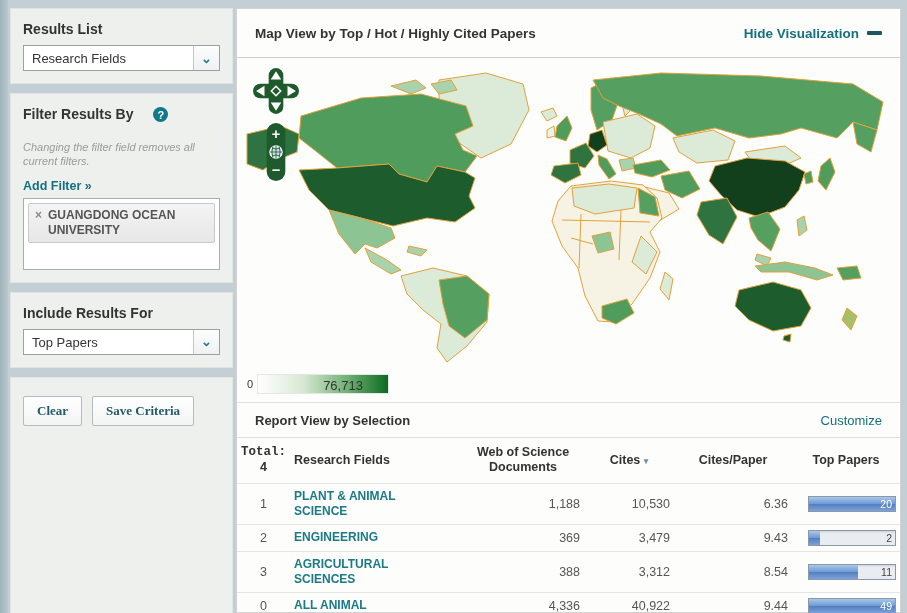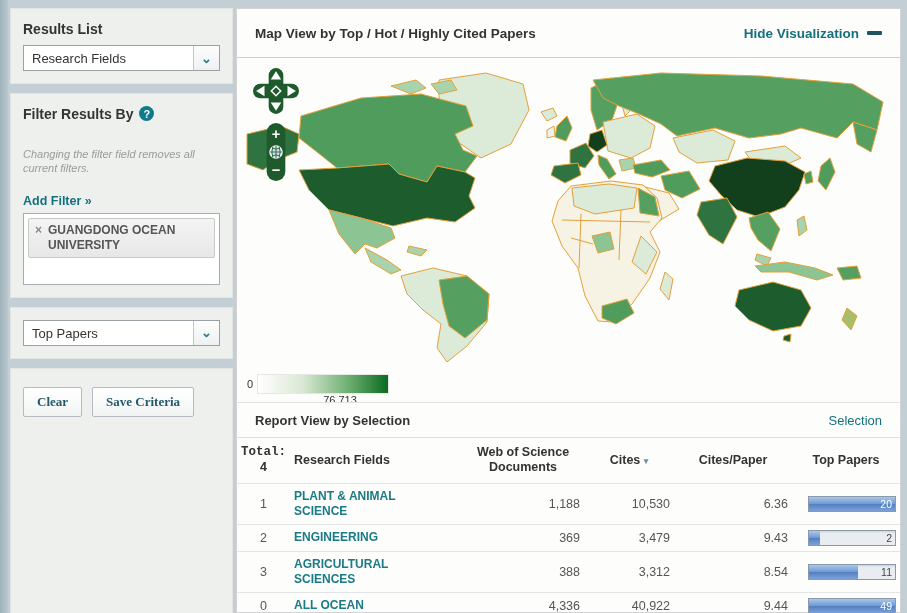--- a/index.html
+++ b/index.html
@@ -15,24 +15,24 @@
     background:linear-gradient(90deg,#9fb2ba,#bac8ce); }
 
   
   .sidebar { position:absolute; left:10px; top:8px; width:223px; }
   .card { background:#eef0ee; border:1px solid #e3e5e3; padding:12px 12px; margin-bottom:9px; }
   .card-label { font-size:14px; font-weight:bold; color:#333; margin-bottom:8px; }
   .select-box { display:flex; align-items:stretch; background:#fff; border:1px solid #9aa0a3; height:26px; cursor:pointer; }
   .select-value { flex:1; font-size:13px; color:#333; padding:5px 8px; white-space:nowrap; overflow:hidden; }
   .select-arrow { width:26px; border-left:1px solid #c2c6c8; display:flex; align-items:center; justify-content:center;
     background:linear-gradient(#fdfdfd,#eef1f2); color:#2a7c8a; font-size:13px; font-weight:bold; }
-  .filter-title-row { display:flex; align-items:flex-start; gap:6px; margin-bottom:25px; }
+  .filter-title-row { display:flex; align-items:flex-end; gap:20px; margin-bottom:18px; }
   .help-badge { width:15px; height:15px; border-radius:50%; background:#0e7a8c; color:#fff; font-size:11px;
     font-weight:bold; display:flex; align-items:center; justify-content:center; cursor:pointer; }
-  .filter-note { font-size:11px; font-style:italic; color:#9a9a9a; line-height:1.3; margin-bottom:15px; }
+  .filter-note { font-size:11px; font-style:italic; color:#9a9a9a; line-height:1.3; margin-bottom:7px; }
   .add-filter { font-size:12.5px; font-weight:bold; color:#15707e; text-decoration:none; display:inline-block; margin-bottom:5px; cursor:pointer; }
   .filter-list { background:#fff; border:1px solid #a8adb0; min-height:72px; padding:4px; }
   .chip { display:flex; align-items:flex-start; gap:6px; background:linear-gradient(#f4f4f4,#e7e7e7);
     border:1px solid #c9c9c9; border-radius:2px; padding:4px 6px; }
   .chip-x { color:#8a8a8a; font-weight:bold; font-size:12px; cursor:pointer; line-height:1.2; }
   .chip-label { font-size:12px; font-weight:bold; color:#555; line-height:1.25; }
   .btn-row { display:flex; gap:10px; padding-top:6px; }
   .btn { background:linear-gradient(#ffffff,#f2f4f4); border:1px solid #b4bcc1; border-radius:2px;
     padding:6px 13px; font-size:13px; font-weight:bold; color:#235968; cursor:pointer;
     font-family:Liberation Serif, serif; }
@@ -52,21 +52,21 @@
   .map-area { position:relative; height:345px; border-bottom:1px solid #e2e2e2; overflow:hidden; }
   .map-svg { position:absolute; left:4px; top:4px; }
   .map-controls { position:absolute; left:14px; top:10px; width:48px; }
   .pan-ctl { display:block; margin-left:2px; cursor:pointer; }
   .zoom-pill { display:block; margin:8px 0 0 14px; cursor:pointer; }
   .legend { position:absolute; left:10px; bottom:8px; display:flex; align-items:center; }
   .legend-min { font-size:11px; color:#333; margin-right:4px; }
   .legend-bar { position:relative; width:132px; height:20px;
     background:linear-gradient(90deg,#ffffff 0%,#d8e8d3 35%,#6cae70 70%,#0b6b1f 100%);
     border:1px solid #e6e6e6; }
-  .legend-max { position:absolute; left:50%; top:19px; font-size:11px; color:#333; }
+  .legend-max { position:absolute; left:50%; top:3px; font-size:13px; color:#333; }
 
   
   .report-header { height:35px; display:flex; align-items:center; justify-content:space-between;
     padding:0 18px; border-bottom:1px solid #e0e0e0; }
   .report-title { font-size:13px; font-weight:bold; color:#333; }
   .customize-link { font-size:13px; color:#15707e; cursor:pointer; }
 
   table.report { width:100%; border-collapse:collapse; }
   table.report th { font-size:12.5px; font-weight:bold; color:#333; padding:6px 4px; vertical-align:middle; }
   th.col-total { width:52px; text-align:center; line-height:1.3;font-family:Liberation Mono, monospace; }
@@ -121,20 +121,21 @@
     <a class="add-filter">Add Filter »</a>
     <div class="filter-list">
       <div class="chip">
         <span class="chip-x">×</span>
         <span class="chip-label">GUANGDONG OCEAN UNIVERSITY</span>
       </div>
     </div>
   </div>
 
   <div class="card">
+    <div class="card-label">Include Results For</div>
     <div class="select-box">
       <div class="select-value">Top Papers</div>
       <div class="select-arrow">⌄</div>
     </div>
   </div>
 
   <div class="card tall">
     <div class="btn-row">
       <button class="btn">Clear</button>
       <button class="btn">Save Criteria</button>
@@ -236,21 +237,21 @@
     <div class="legend">
       <span class="legend-min">0</span>
       <div class="legend-bar">
         <span class="legend-max">76,713</span>
       </div>
     </div>
   </div>
 
   <div class="report-header">
     <div class="report-title">Report View by Selection</div>
-    <a class="customize-link">Selection</a>
+    <a class="customize-link">Customize</a>
   </div>
 
   <table class="report">
     <thead>
       <tr>
         <th class="col-total">
           <div>Total:</div>
           <div>4</div>
         </th>
         <th class="col-field">Research Fields</th>
@@ -298,21 +299,21 @@
         <td class="num">8.54</td>
         <td class="cell-bar">
           <div class="bar">
             <div class="bar-fill" style="width: 57%;"></div>
             <span class="bar-val">11</span>
           </div>
         </td>
       </tr>
       <tr>
         <td class="cell-rank">0</td>
-        <td class="cell-field"><a class="field-link">ALL OCEAN</a></td>
+        <td class="cell-field"><a class="field-link">ALL ANIMAL</a></td>
         <td class="num">4,336</td>
         <td class="num">40,922</td>
         <td class="num">9.44</td>
         <td class="cell-bar">
           <div class="bar">
             <div class="bar-fill" style="width: 100%;"></div>
             <span class="bar-val light">49</span>
           </div>
         </td>
       </tr>

